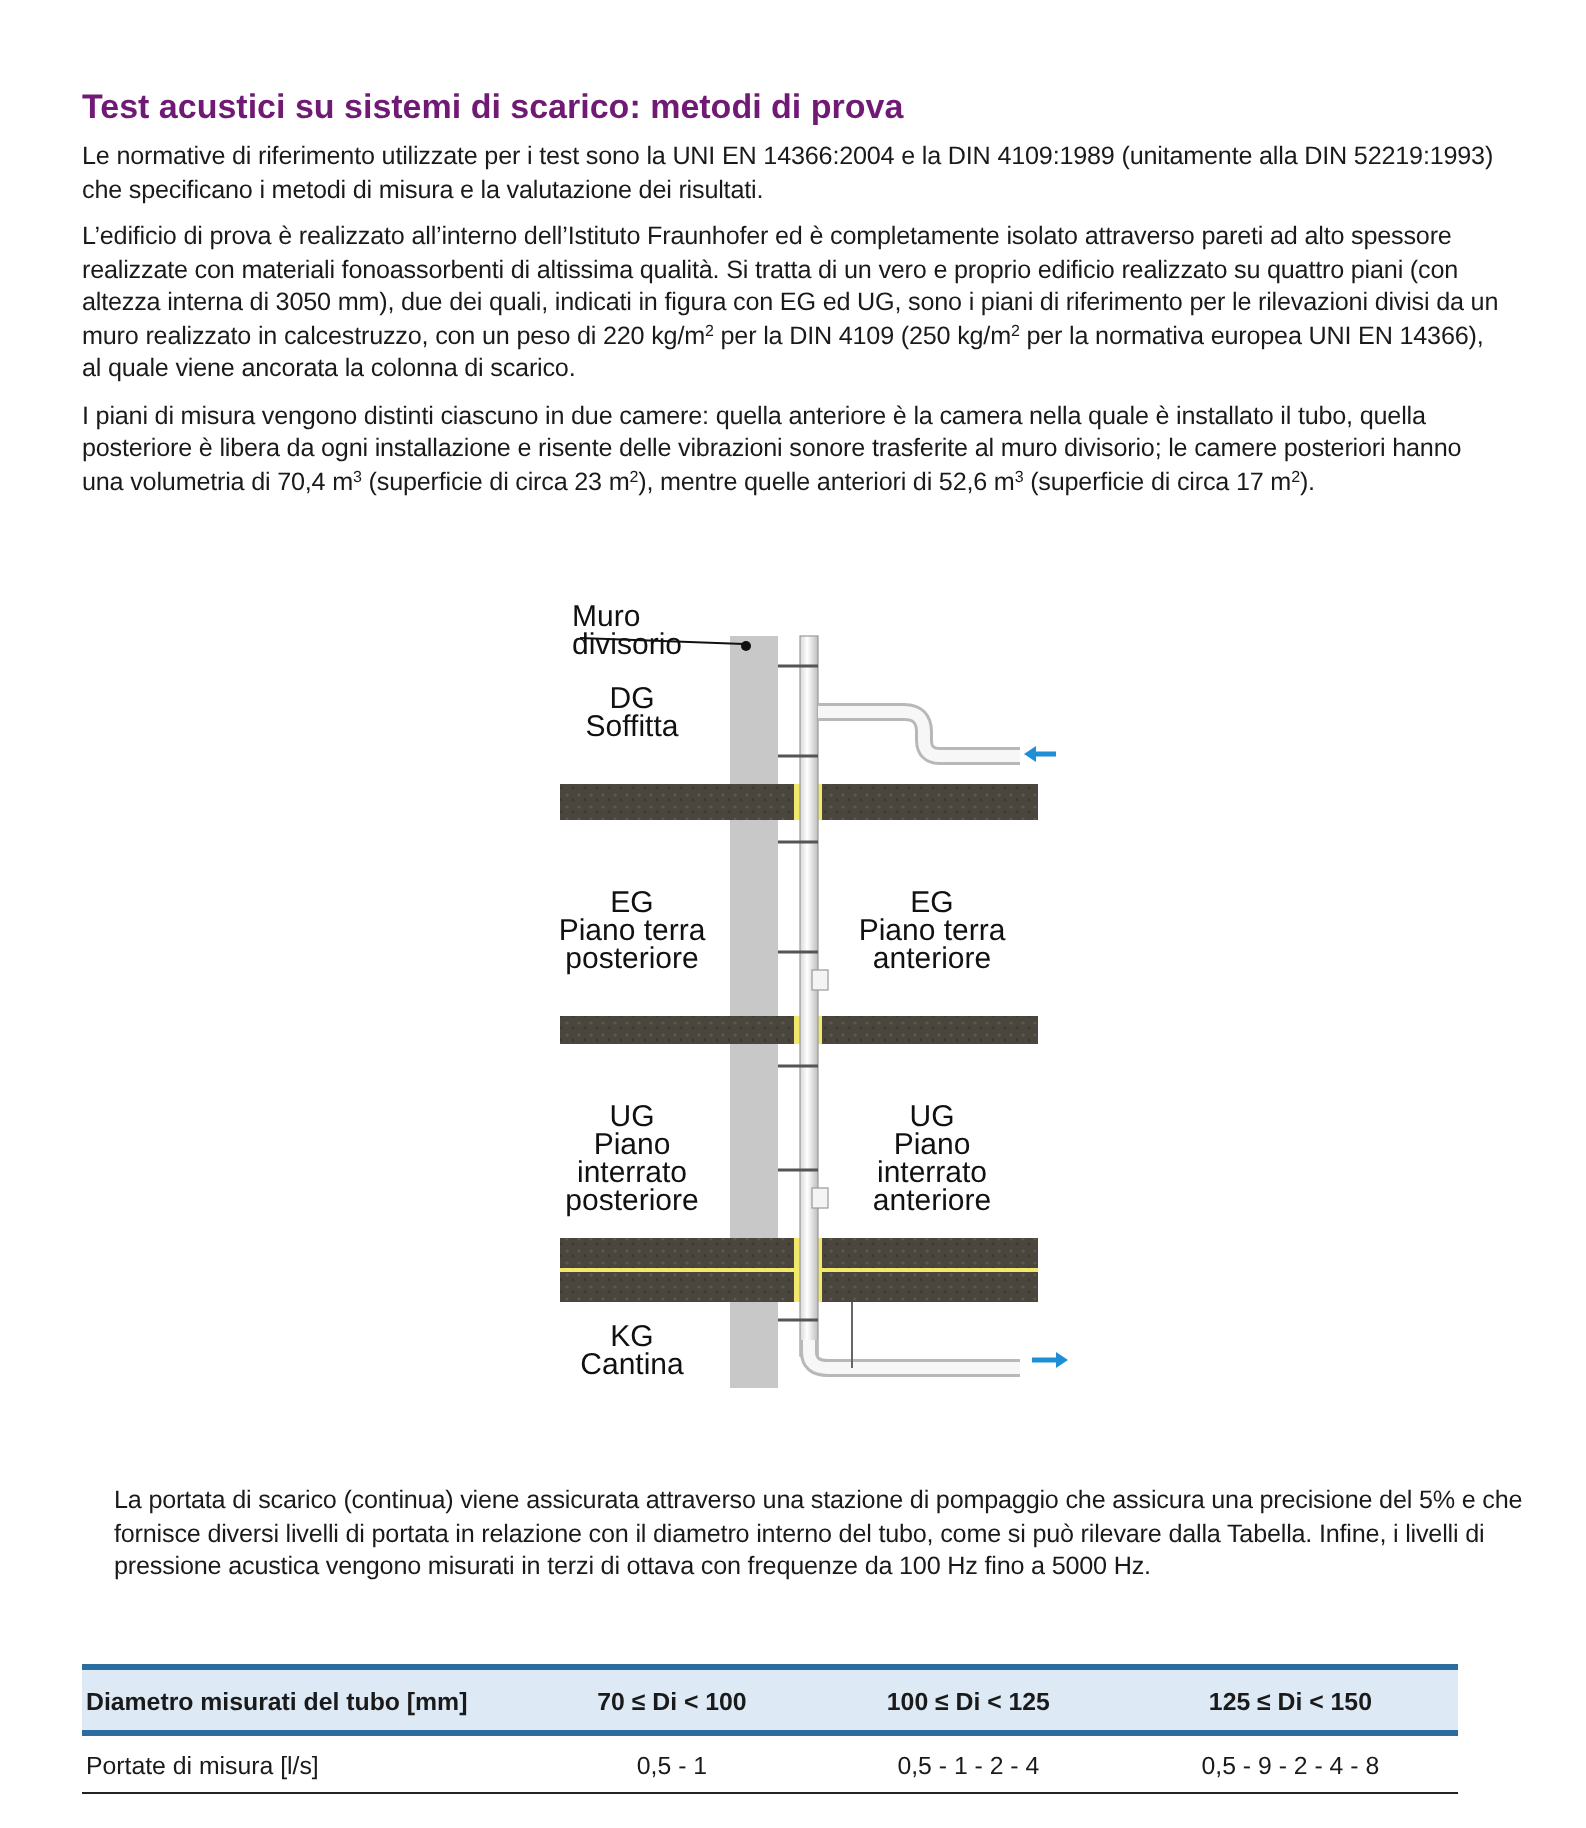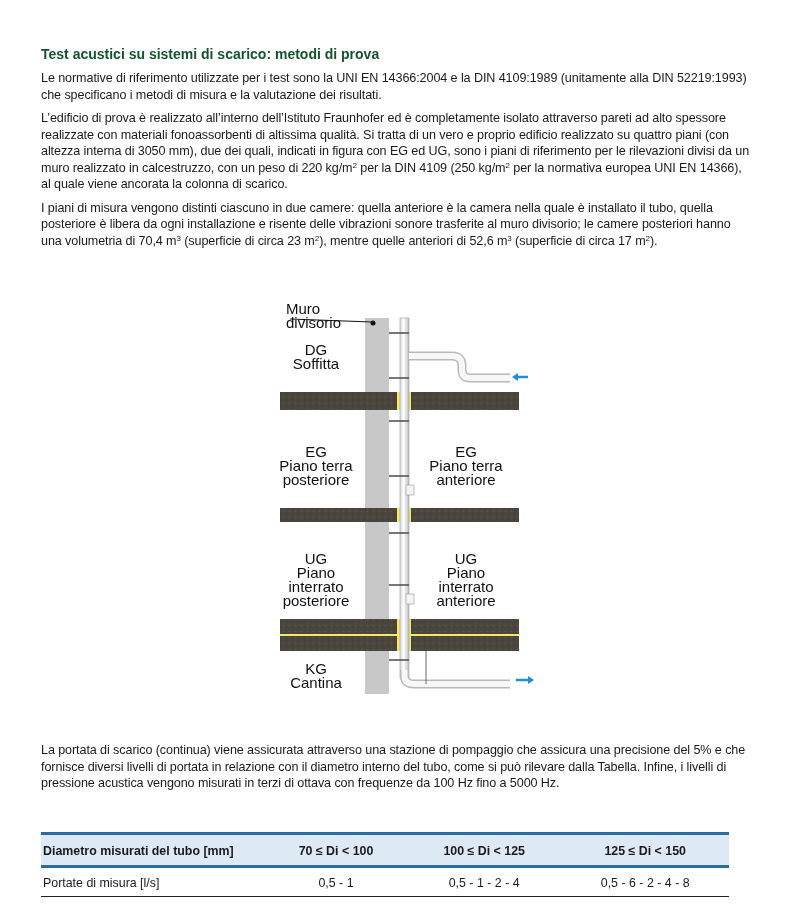--- a/index.html
+++ b/index.html
@@ -1,25 +1,25 @@
 <!DOCTYPE html>
 <html><head>
 <meta charset="utf-8">
 <style>
   html, body { margin: 0; padding: 0; background: #ffffff; }
   body { width: 793px; height: 914px; position: relative; overflow: hidden;
          font-family: "Liberation Sans", sans-serif; color: #1a1a1a; }
   .page { position: absolute; left: 41px; top: 44px; width: 712px; }
-  h1 { font-size: 14px; font-weight: bold; margin: 0 0 6px 0; line-height: 20px; color: #14532d; }
+  h1 { font-size: 17px; font-weight: bold; margin: 0 0 6px 0; line-height: 20px; color: #701a75; }
   p { font-size: 12.6px; line-height: 16.5px; margin: 0 0 7px 0; letter-spacing: -0.1px; }
   .caption { color: #2a8fc4; font-size: 11.6px; margin: 4px 0 0 0; line-height: 15px; }
   sup { font-size: 8px; vertical-align: 4px; line-height: 0; }
   .figure { position: absolute; left: 0; top: 0; }
   .fig-text { position: absolute; font-size: 15px; line-height: 14px; text-align: center; color: #111; }
-  .para2 { position: absolute; left: 41px; top: 742px; width: 712px; }
+  .para2 { position: absolute; left: 57px; top: 742px; width: 712px; }
   table { position: absolute; left: 41px; top: 832px; width: 688px; border-collapse: collapse; font-size: 12.4px; }
   thead tr { background: #dde9f4; }
   thead th { border-top: 3px solid #2c6da0; border-bottom: 3px solid #2c6da0; padding: 8px 2px 6px 2px; font-weight: bold; height: 16px; }
   tbody td { border-bottom: 1.5px solid #222; padding: 8px 2px 6px 2px; }
   th.c0, td.c0 { text-align: left; width: 220px; }
   th.cn, td.cn { text-align: center; }
 </style>
 </head>
 <body>
 
@@ -154,16 +154,16 @@
       <th class="cn">70 ≤ Di &lt; 100</th>
       <th class="cn">100 ≤ Di &lt; 125</th>
       <th class="cn">125 ≤ Di &lt; 150</th>
     </tr>
   </thead>
   <tbody>
     <tr>
       <td class="c0">Portate di misura [l/s]</td>
       <td class="cn">0,5 - 1</td>
       <td class="cn">0,5 - 1 - 2 - 4</td>
-      <td class="cn">0,5 - 6 - 2 - 4 - 8</td>
+      <td class="cn">0,5 - 9 - 2 - 4 - 8</td>
     </tr>
   </tbody>
 </table>
 
 </body></html>

